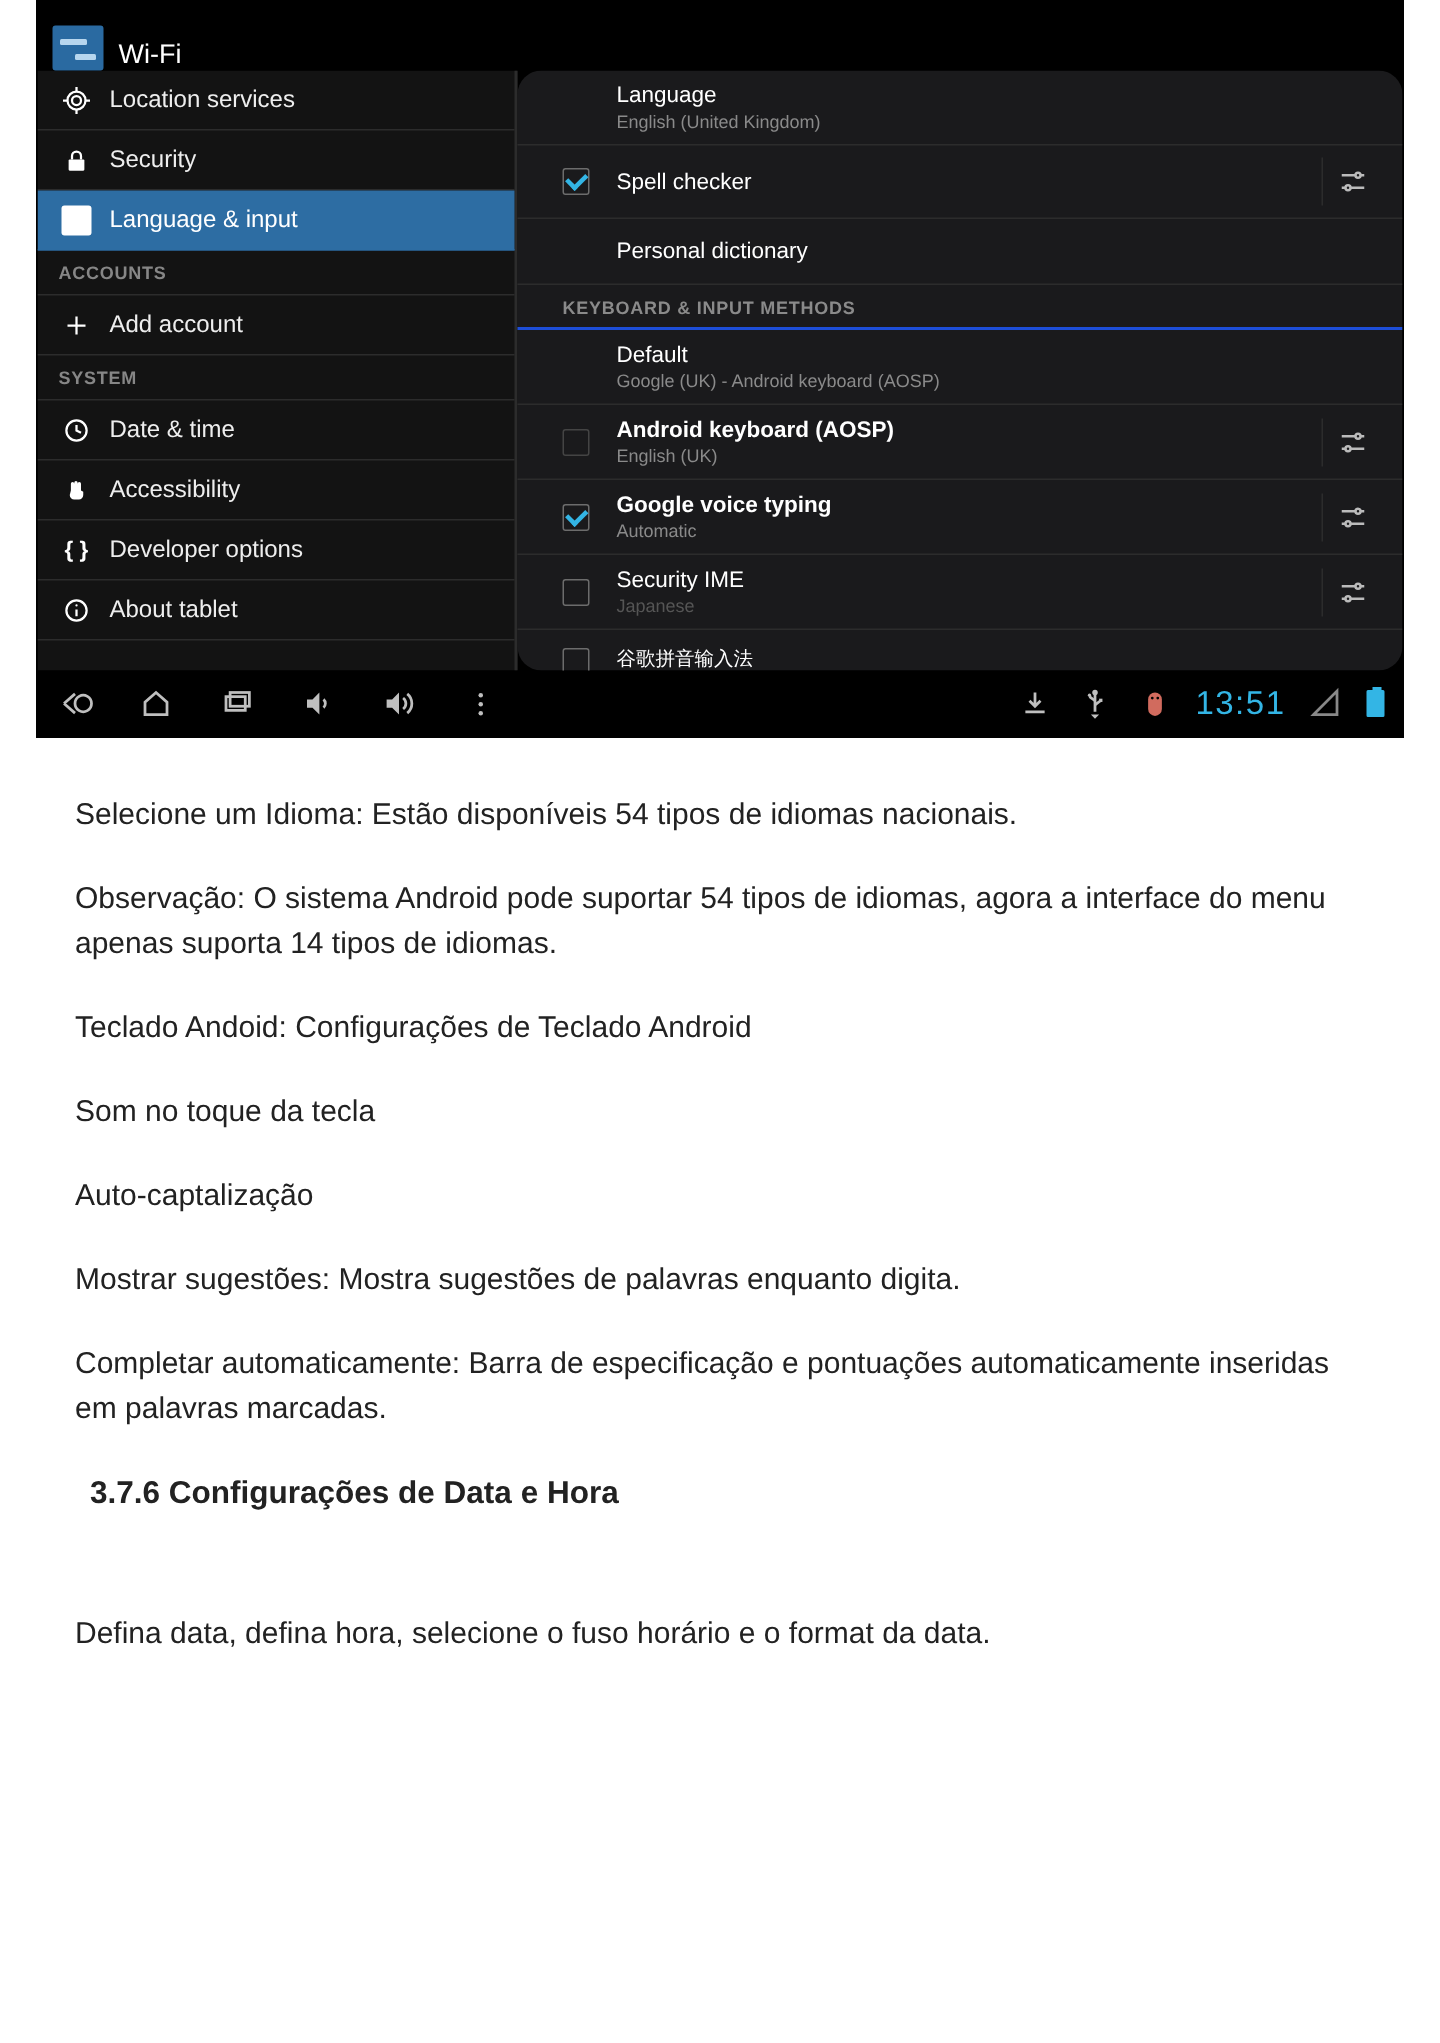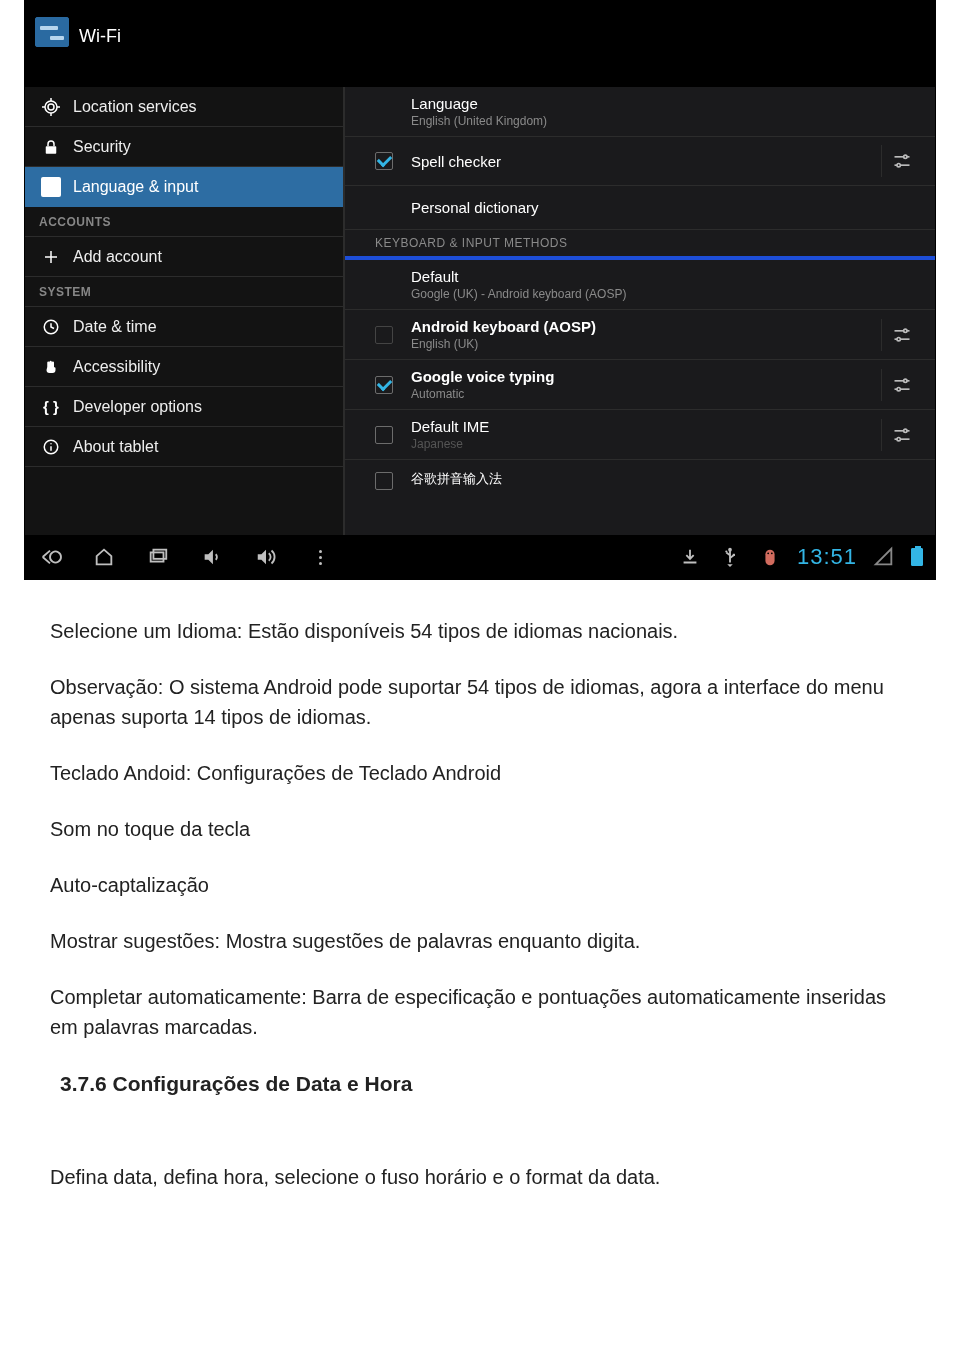--- a/index.html
+++ b/index.html
@@ -4,30 +4,30 @@
 <style>
   * { box-sizing: border-box; margin: 0; padding: 0; }
   body { width: 960px; background: #fff; font-family: Arial, Helvetica, sans-serif; color: #111; }
   .screenshot { width: 912px; margin: 0 auto 36px auto; background:#000; border:1px solid #000; }
   .wifi-bar { display:flex; align-items:flex-end; height:46px; background:#000; color:#fff; padding-left:10px; }
   .wifi-icon { width:34px; height:30px; background:#2a6aa1; border:1px solid #2a6aa1; border-radius:2px; margin-right:10px; position:relative; }
   .wifi-icon::before, .wifi-icon::after { content:""; position:absolute; background:#b7d6ee; height:4px; border-radius:1px; }
   .wifi-icon::before { width:18px; left:4px; top:8px; }
   .wifi-icon::after  { width:14px; left:14px; top:18px; }
   .wifi-label { font-size:18px; }
-  .cols { display:flex; width:100%; height:448px; overflow:hidden;margin-top:40px; }
+  .cols { display:flex; width:100%; height:400px; overflow:hidden; }
   .left-col { width:320px; background:#131313; border-right:2px solid #2c2c2c; }
-  .right-col { flex:1; background:#1a1a1c; position:relative; }
+  .right-col { flex:1; background:#1a1a1c; position:relative;border-radius:16px; }
   .side-item { display:flex; align-items:center; height:40px; padding:0 12px 0 16px; border-bottom:1px solid #2c2c2c; color:#eee; font-size:16px; cursor:pointer; }
   .side-item.selected { background:#2d6da3; color:#fff; border-bottom-color:#2d6da3; }
   .side-item .icon { width:20px; height:20px; margin-right:12px; display:flex; align-items:center; justify-content:center; color:#fff; }
   .side-section { height:30px; display:flex; align-items:center; padding-left:14px; color:#868686; font-size:12px; letter-spacing:0.5px; font-weight:bold; border-bottom:1px solid #2c2c2c; }
   .icon-A { background:#fff; color:#305f84; width:18px; height:18px; border-radius:2px; font-size:12px; font-weight:bold; }
   .svg { width:18px; height:18px; }
-  .r-section { height:30px; display:flex; align-items:flex-end; padding:0 0 6px 30px; color:#8a8a8a; font-size:12px; letter-spacing:0.5px; font-weight:normal; border-bottom:4px solid #1d4ed8; }
+  .r-section { height:30px; display:flex; align-items:flex-end; padding:0 0 6px 30px; color:#8a8a8a; font-size:12px; letter-spacing:0.5px; font-weight:bold; border-bottom:2px solid #1d4ed8; }
   .r-row { display:flex; align-items:center; border-bottom:1px solid #2c2c2c; padding:8px 14px 8px 30px; min-height:44px; }
   .r-row .chk { width:36px; }
   .r-row .text { flex:1; }
   .r-row .title { color:#fff; font-size:15px; }
   .r-row .title.bold { font-weight:bold; }
   .r-row .sub { color:#8a8a8a; font-size:12px; margin-top:2px; }
   .r-row .sub.muted { color:#555; }
   .r-row .sliders { width:40px; display:flex; align-items:center; justify-content:center; border-left:1px solid #2c2c2c; height:32px; }
   .chkbox { width:18px; height:18px; border:1px solid #6c6c6c; border-radius:2px; display:flex; align-items:center; justify-content:center; }
   .chkbox.on::after { content:""; width:10px; height:6px; border-left:3px solid #33b5e5; border-bottom:3px solid #33b5e5; transform:rotate(-45deg); margin-top:-3px; }
@@ -197,21 +197,21 @@
               <circle cx="16" cy="7" r="2" fill="#1a1a1c"></circle>
               <circle cx="8" cy="17" r="2" fill="#1a1a1c"></circle>
             </svg>
           </div>
       </div>
       <div class="r-row">
         <div class="chk">
             <div class="chkbox"></div>
           </div>
         <div class="text">
-          <div class="title">Default IME</div>
+          <div class="title">Security IME</div>
           <div class="sub muted">Japanese</div>
         </div>
         <div class="sliders">
             <svg class="slider-svg" viewBox="0 0 24 24" stroke="#bbb" stroke-width="2" fill="none">
               <line x1="3" y1="7" x2="21" y2="7"></line>
               <line x1="3" y1="17" x2="21" y2="17"></line>
               <circle cx="16" cy="7" r="2" fill="#1a1a1c"></circle>
               <circle cx="8" cy="17" r="2" fill="#1a1a1c"></circle>
             </svg>
           </div>

